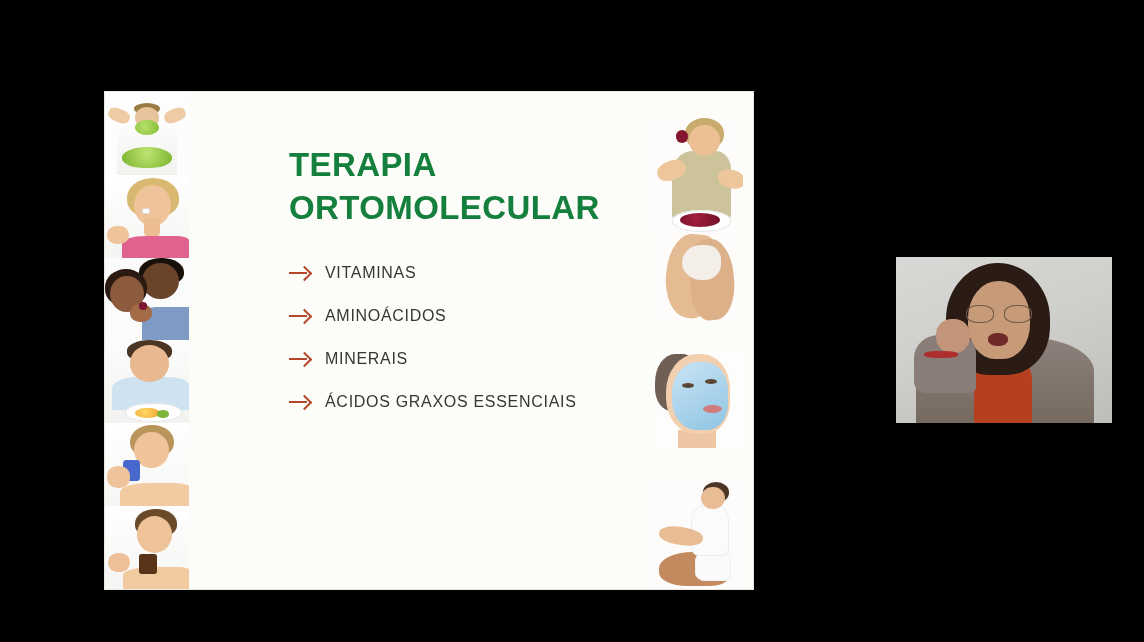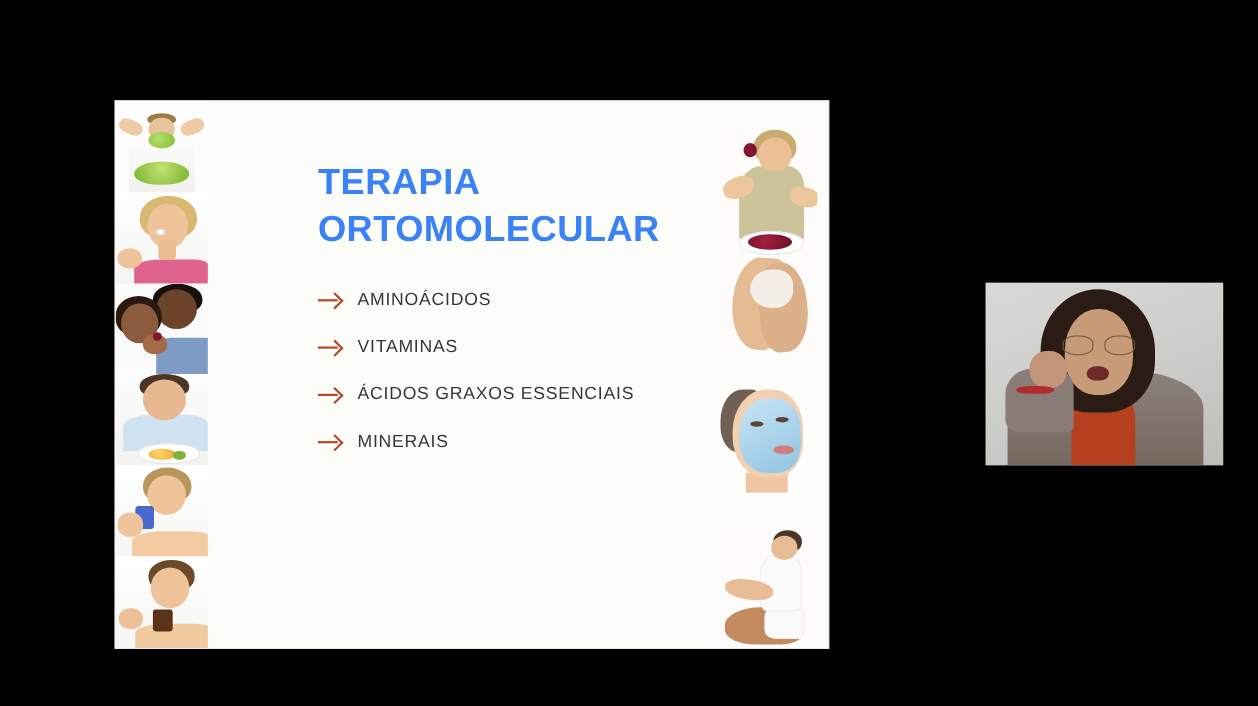--- a/index.html
+++ b/index.html
@@ -110,21 +110,21 @@
     display:flex;
   }
 
   .text-col {
     flex:1 1 auto;
     padding:52px 0 0 100px;
     position:relative;
   }
 
   .slide-title {
-    color:#3b82f6;
+    color:#15803d;
     font-weight:bold;
     font-size:33px;
     line-height:1.30;
     letter-spacing:0.4px;
     white-space:pre-line;
   }
 
   .slide-subtitle {
     margin-top:48px;
     color:#161616;
@@ -359,36 +359,36 @@
       <div class="text-col">
 
         <div class="slide-title">TERAPIA
 ORTOMOLECULAR</div>
 
 
         <ul class="bullet-list">
 
           <li class="bullet-item">
             <span class="bullet-arrow"></span>
+            <span>VITAMINAS</span>
+          </li>
+
+          <li class="bullet-item">
+            <span class="bullet-arrow"></span>
             <span>AMINOÁCIDOS</span>
           </li>
 
           <li class="bullet-item">
             <span class="bullet-arrow"></span>
-            <span>VITAMINAS</span>
+            <span>MINERAIS</span>
           </li>
 
           <li class="bullet-item">
             <span class="bullet-arrow"></span>
             <span>ÁCIDOS GRAXOS ESSENCIAIS</span>
-          </li>
-
-          <li class="bullet-item">
-            <span class="bullet-arrow"></span>
-            <span>MINERAIS</span>
           </li>
 
         </ul>
       </div>
 
       <div class="right-col">
 
         <div class="right-photo r1">
           <div class="bg"></div>
           <div class="torso"></div>

